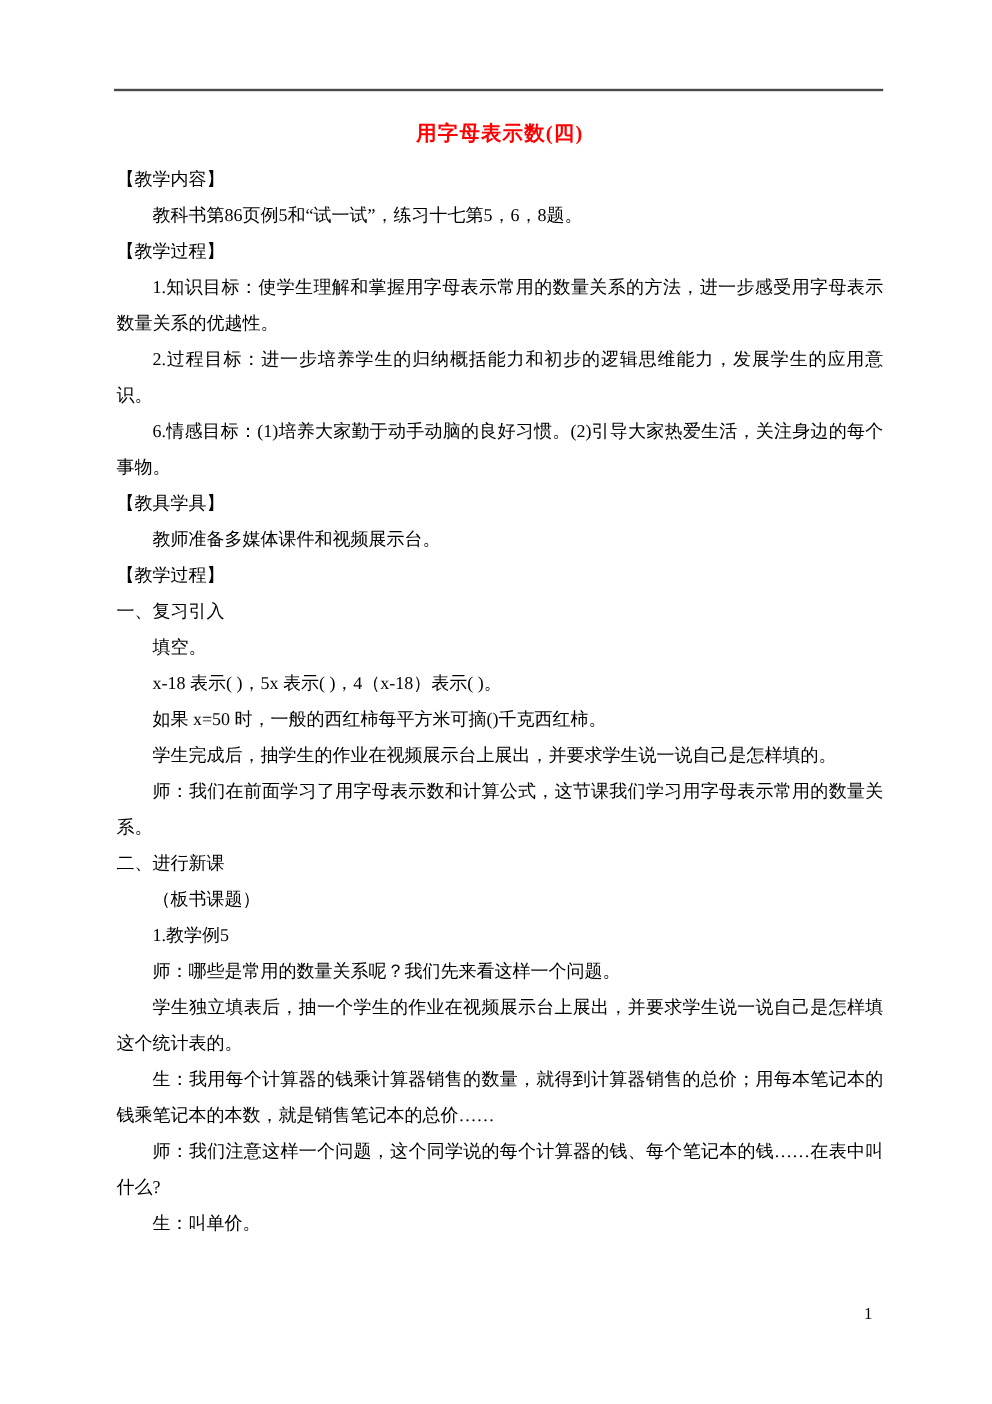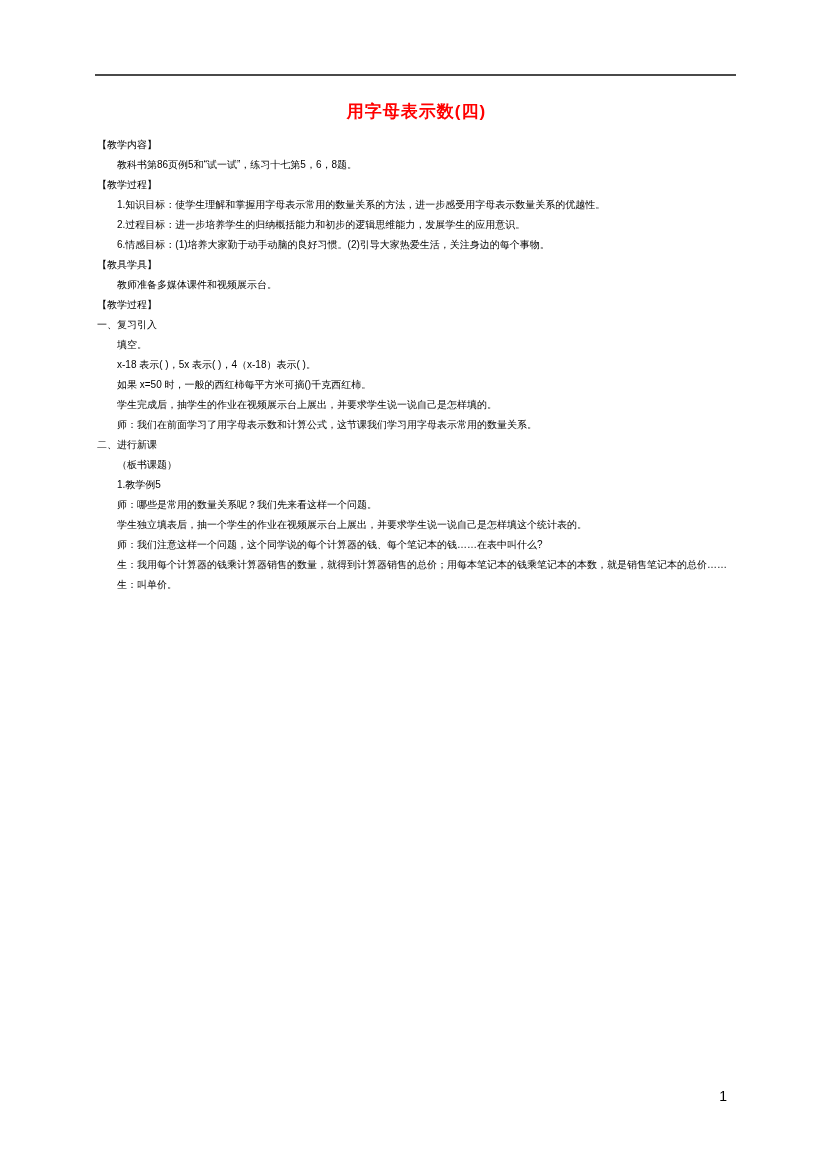--- a/index.html
+++ b/index.html
@@ -5,21 +5,21 @@
   html, body {
     margin: 0;
     padding: 0;
     background: #ffffff;
   }
   .page {
     position: relative;
     width: 827px;
     height: 1170px;
     background: #ffffff;
-    font-family: Liberation Sans, sans-serif;
+    font-family: Liberation Serif, serif;
     color: #000000;
     overflow: hidden;
   }
   .header-rule {
     position: absolute;
     top: 74px;
     left: 95px;
     width: 641px;
     height: 0;
     border-top: 2px solid #4a4a4a;
@@ -32,21 +32,21 @@
   }
   .doc-title {
     text-align: center;
     font-weight: bold;
     font-size: 17px;
     color: #ff0000;
     margin: 6px 0 12px 0;
     letter-spacing: 1px;
   }
   .para {
-    font-size: 10px;
+    font-size: 15px;
     line-height: 2.0;
     text-align: justify;
     word-break: break-all;
   }
   .indent-0 { text-indent: 0; }
   .indent-2 { text-indent: 2em; }
   .page-number {
     position: absolute;
     right: 100px;
     bottom: 66px;
@@ -77,20 +77,20 @@
         <div class="para indent-2">填空。</div>
         <div class="para indent-2">x-18 表示( )，5x 表示( )，4（x-18）表示( )。</div>
         <div class="para indent-2">如果 x=50 时，一般的西红柿每平方米可摘()千克西红柿。</div>
         <div class="para indent-2">学生完成后，抽学生的作业在视频展示台上展出，并要求学生说一说自己是怎样填的。</div>
         <div class="para indent-2">师：我们在前面学习了用字母表示数和计算公式，这节课我们学习用字母表示常用的数量关系。</div>
         <div class="para indent-0">二、进行新课</div>
         <div class="para indent-2">（板书课题）</div>
         <div class="para indent-2">1.教学例5</div>
         <div class="para indent-2">师：哪些是常用的数量关系呢？我们先来看这样一个问题。</div>
         <div class="para indent-2">学生独立填表后，抽一个学生的作业在视频展示台上展出，并要求学生说一说自己是怎样填这个统计表的。</div>
+        <div class="para indent-2">生：我用每个计算器的钱乘计算器销售的数量，就得到计算器销售的总价；用每本笔记本的钱乘笔记本的本数，就是销售笔记本的总价……</div>
         <div class="para indent-2">师：我们注意这样一个问题，这个同学说的每个计算器的钱、每个笔记本的钱……在表中叫什么?</div>
-        <div class="para indent-2">生：我用每个计算器的钱乘计算器销售的数量，就得到计算器销售的总价；用每本笔记本的钱乘笔记本的本数，就是销售笔记本的总价……</div>
         <div class="para indent-2">生：叫单价。</div>
       </div>
   </div>
 
   <div class="page-number">1</div>
 </div>
 
 </body></html>

